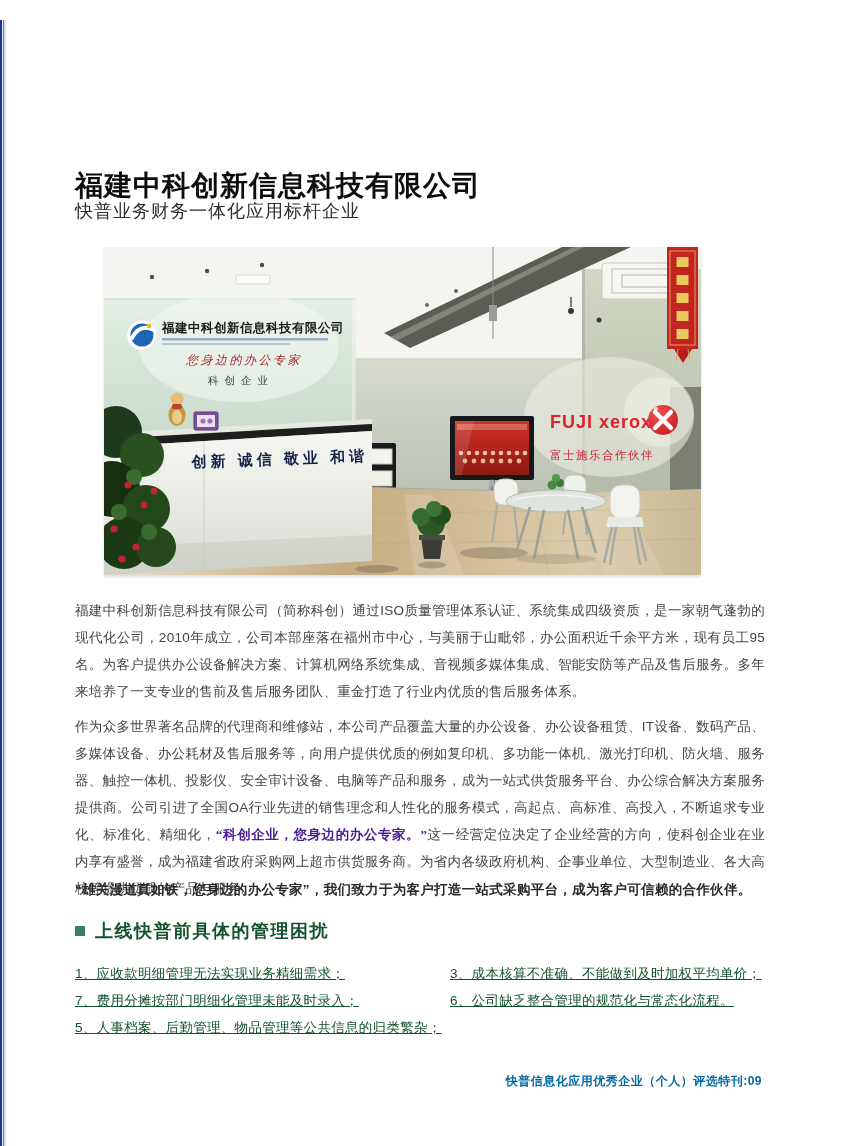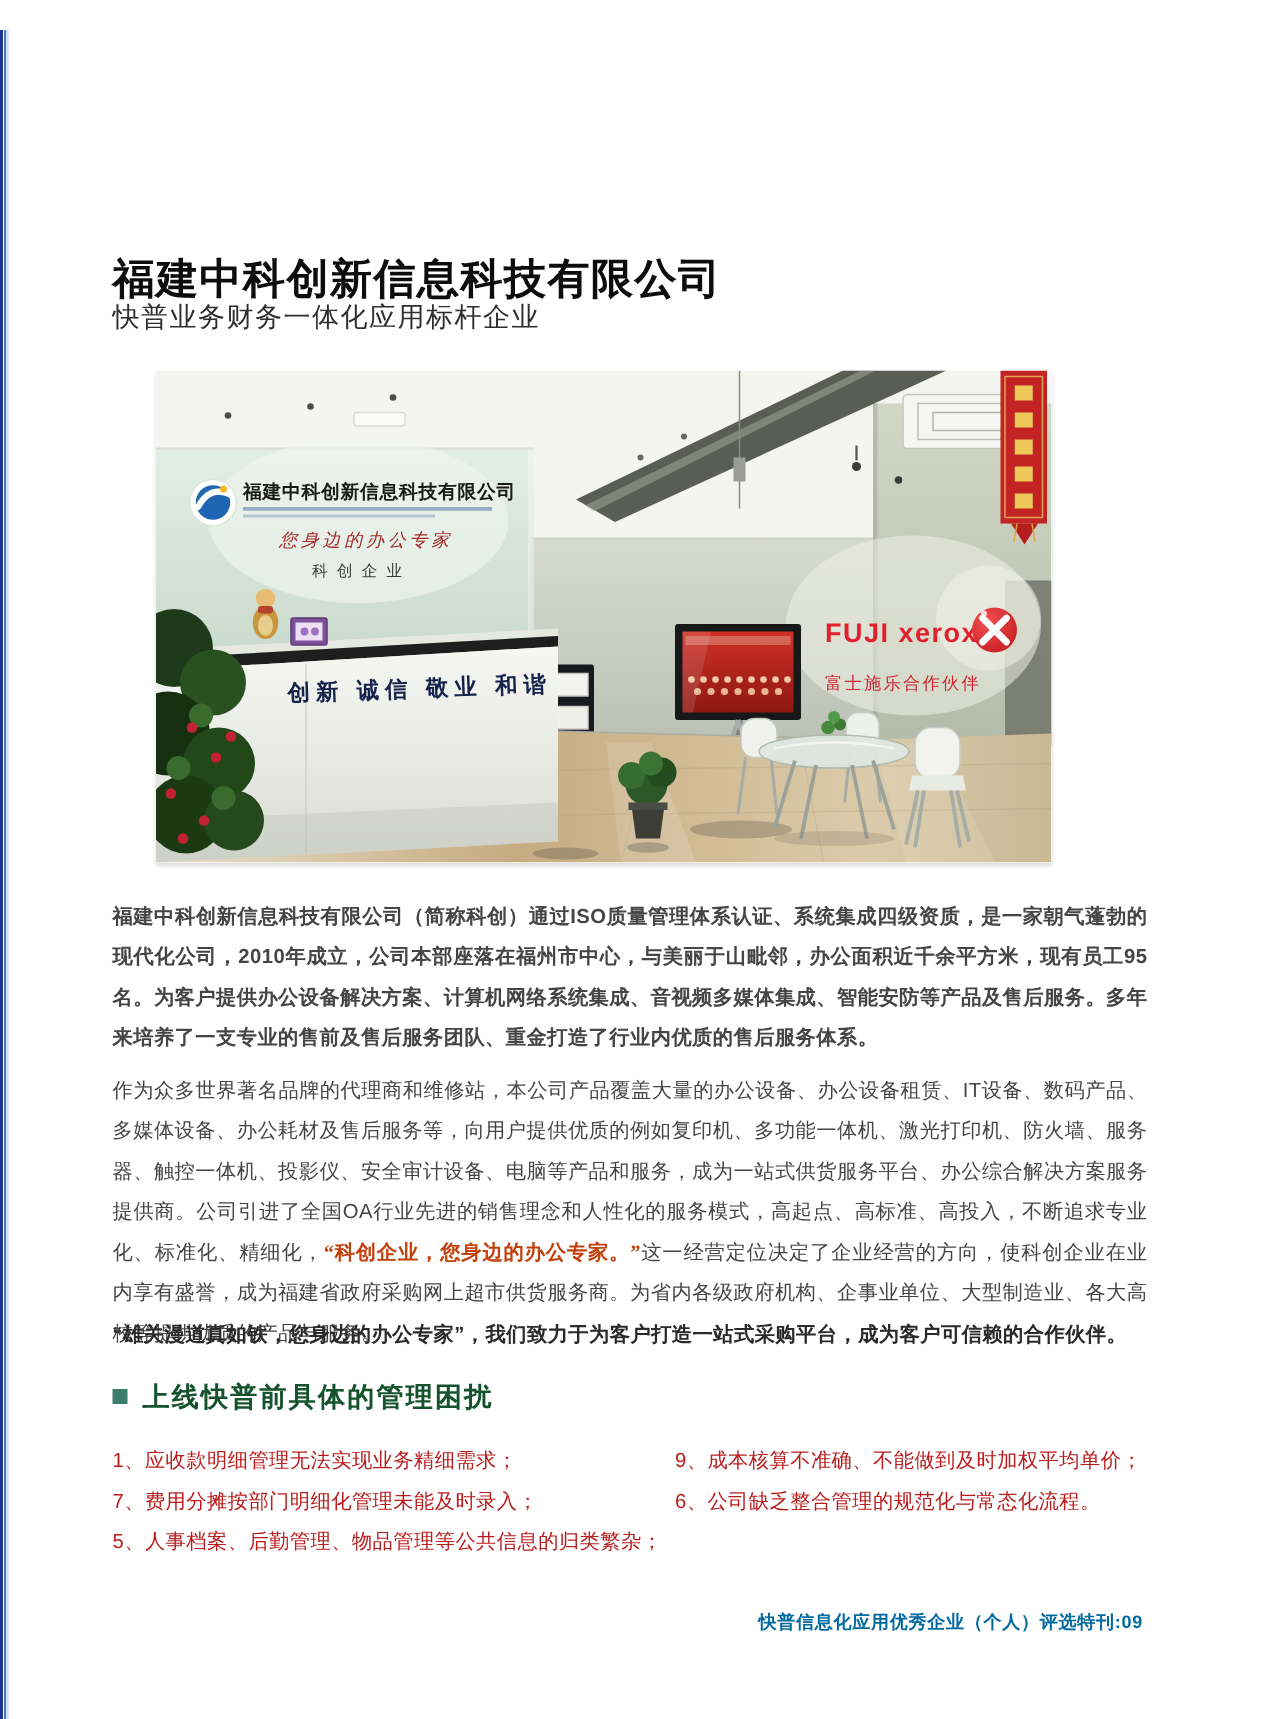--- a/index.html
+++ b/index.html
@@ -9,31 +9,31 @@
         background:linear-gradient(to right,#1d3590 0,#1d3590 2px,#f5f8ff 2px,#f5f8ff 3px,
                    #4e79ca 3px,#4e79ca 4px,#c8d9f2 4px,#e9f1fb 6px,#ffffff 7px);}
   .title{position:absolute;left:75px;top:128px;font-size:28px;font-weight:bold;
         color:#0d0d0d;letter-spacing:1px;}
   .subtitle{position:absolute;left:75px;top:179px;font-size:18px;color:#2e2e2e;letter-spacing:1px;}
   .photo{position:absolute;left:104px;top:227px;width:597px;height:328px;
         box-shadow:0 2px 3px rgba(0,0,0,.14);}
   .photo svg{display:block;font-family:"Liberation Sans",sans-serif;}
   .body-text{position:absolute;left:75px;width:690px;font-size:13.5px;line-height:27px;
         color:#454545;text-align:justify;letter-spacing:.3px;margin:0;}
-  .p1{top:577px;font-weight:bold;}
+  .p1{top:577px;}
   .p2{top:693px;}
-  .p2 .b{font-weight:bold;color:#c2410c;font-family:Liberation Serif, serif;}
+  .p2 .b{font-weight:bold;color:#4c1d95;font-family:Liberation Serif, serif;}
   .quote{position:absolute;left:75px;top:856px;width:690px;font-size:13.5px;line-height:27px;
         font-weight:bold;color:#2a2a2a;letter-spacing:.3px;margin:0;}
   .section-head{position:absolute;left:75px;top:899px;display:flex;align-items:center;gap:10px;}
   .section-head .sq{width:10px;height:10px;background:#3c7c6a;}
   .section-head .t{font-size:18px;font-weight:bold;color:#14532d;letter-spacing:1.5px;}
   .issues{position:absolute;left:75px;top:940px;width:690px;display:flex;}
   .issues ul{list-style:none;margin:0;padding:0;}
-  .issues li{font-size:13.5px;line-height:27px;color:#b91c1c;letter-spacing:.3px;}
+  .issues li{font-size:13.5px;line-height:27px;color:#14532d;letter-spacing:.3px;text-decoration:underline;}
   .issues .colL{width:375px;}
   .issues .colR{flex:1;}
   .footer{position:absolute;right:79px;top:1053px;font-size:12px;color:#0369a1;letter-spacing:.5px;font-weight:bold;}
 </style>
 </head>
 <body>
 
 <div class="page">
   <div class="edge-strip"></div>
 
@@ -290,19 +290,19 @@
     <span class="t">上线快普前具体的管理困扰</span>
   </div>
 
   <div class="issues">
     <ul class="colL">
       <li>1、应收款明细管理无法实现业务精细需求；</li>
       <li>7、费用分摊按部门明细化管理未能及时录入；</li>
       <li>5、人事档案、后勤管理、物品管理等公共信息的归类繁杂；</li>
     </ul>
     <ul class="colR">
-      <li>9、成本核算不准确、不能做到及时加权平均单价；</li>
+      <li>3、成本核算不准确、不能做到及时加权平均单价；</li>
       <li>6、公司缺乏整合管理的规范化与常态化流程。</li>
     </ul>
   </div>
 
   <div class="footer">快普信息化应用优秀企业（个人）评选特刊:09</div>
 </div>
 
 </body></html>

